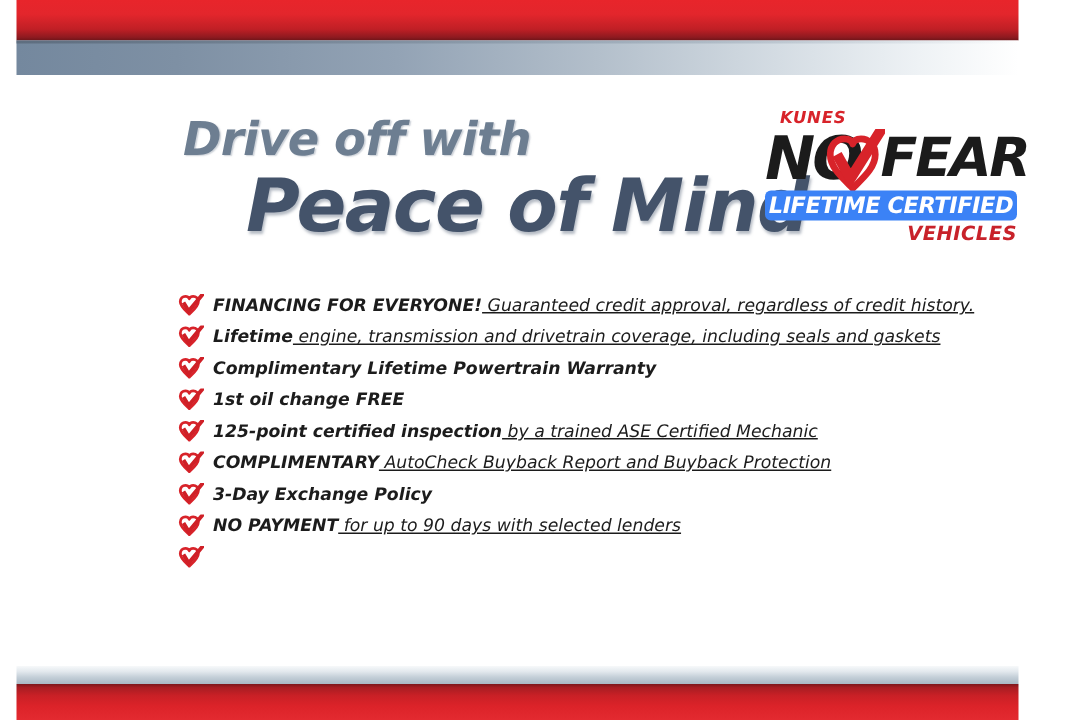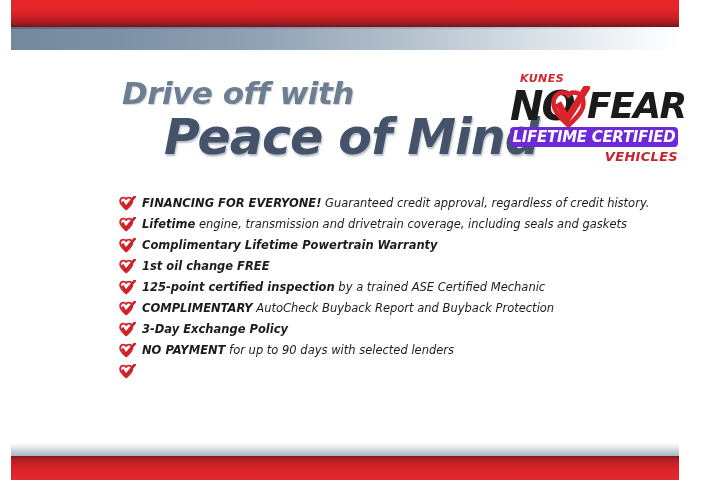--- a/index.html
+++ b/index.html
@@ -152,21 +152,21 @@
     top: 1px;
     width: 44px;
     height: 42px;
   }
   .logo-lifetime {
     position: absolute;
     left: 2px;
     top: 55px;
     width: 168px;
     height: 20px;
-    background: #6d28d9;
+    background: #3b82f6;
     border-radius: 4px;
     color: #ffffff;
     font-family: "DejaVu Sans", sans-serif;
     font-style: italic;
     font-weight: bold;
     font-size: 15px;
     letter-spacing: -0.3px;
     text-align: center;
     line-height: 20px;
   }
@@ -208,20 +208,21 @@
     font-style: italic;
     color: #1c1c1c;
     line-height: 21px;
     white-space: nowrap;
   }
   .bullet-text .b {
     font-weight: bold;
   }
   .bullet-text .n {
     font-weight: normal;
+    text-decoration: underline;
   }
   .bullet-sub {
     font-family: "DejaVu Sans", sans-serif;
     font-size: 11.5px;
     font-style: italic;
     font-weight: normal;
     color: #1c1c1c;
     line-height: 16px;
     white-space: nowrap;
   }

